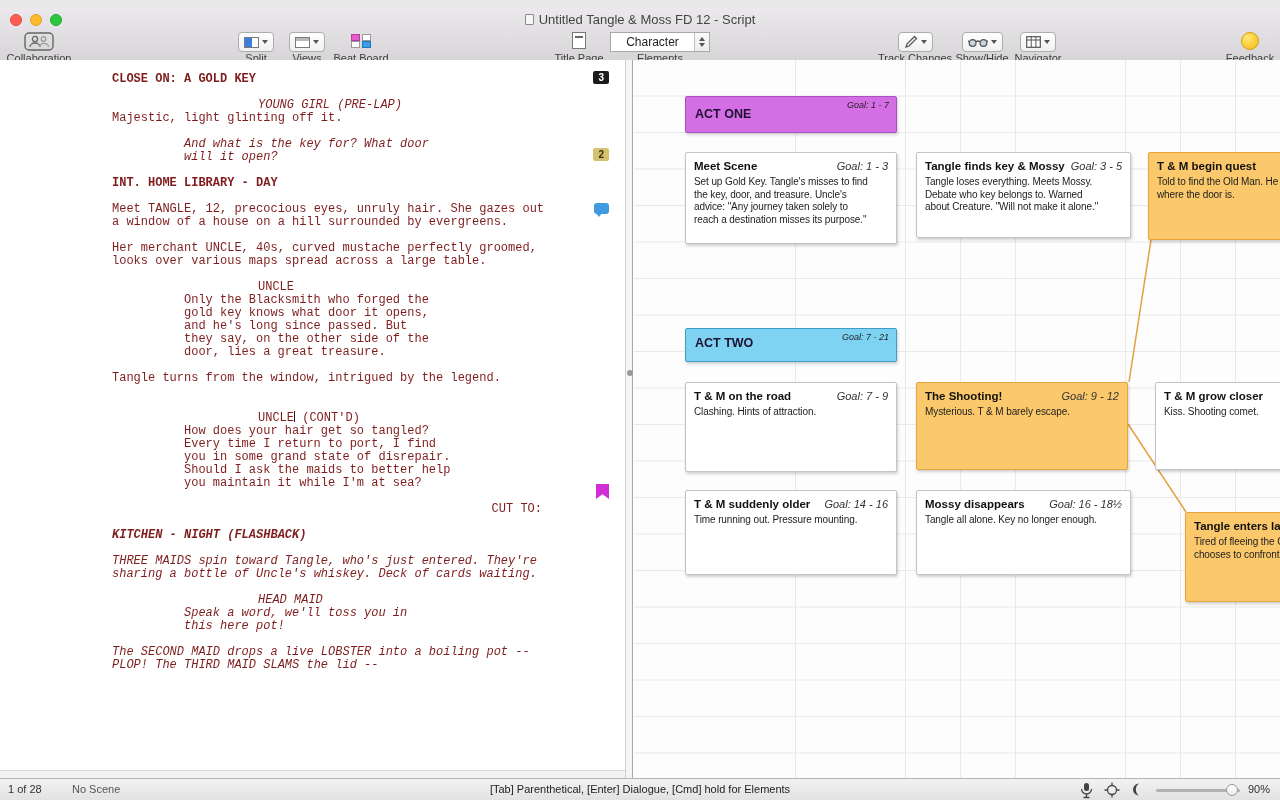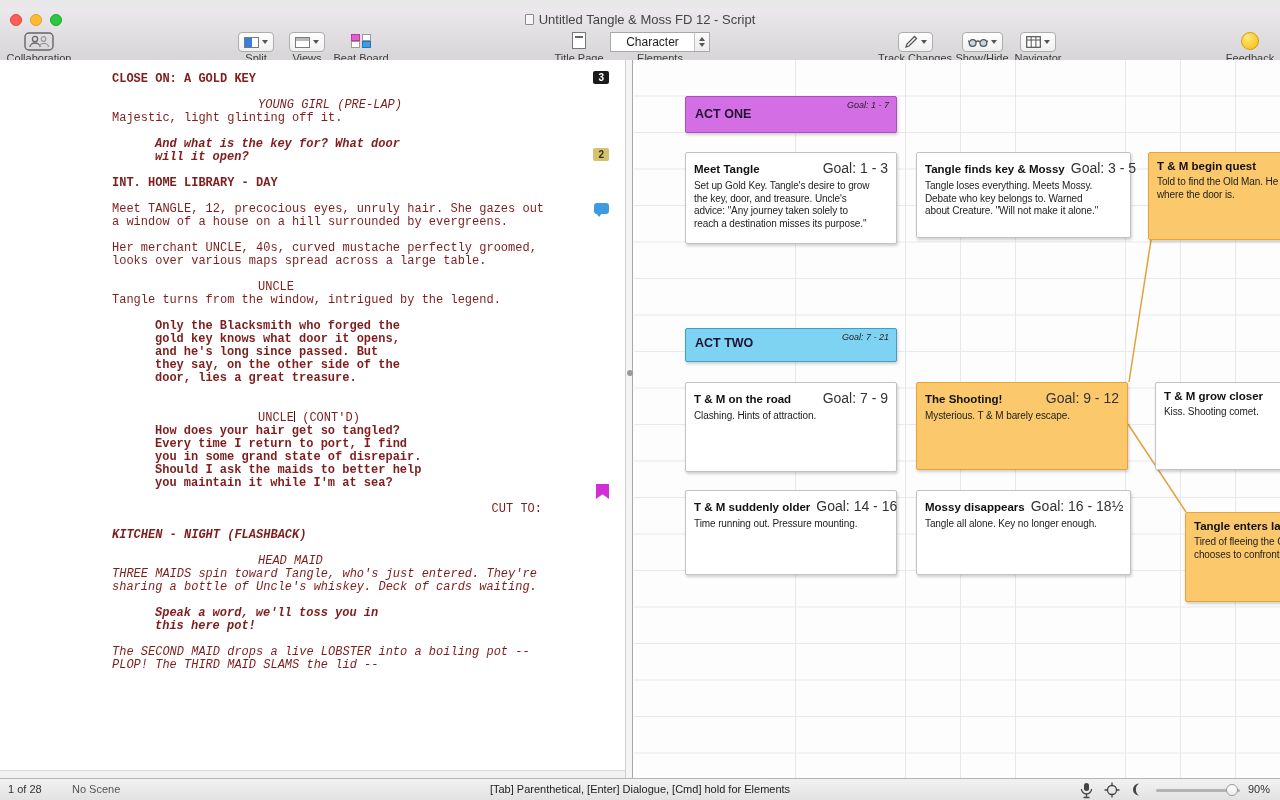--- a/index.html
+++ b/index.html
@@ -51,21 +51,21 @@
   .main { position:absolute; left:0; top:60px; width:1280px; height:718px; background:#fff; }
 
   
   .left-pane { position:absolute; left:0; top:0; width:626px; height:718px; background:#fff;
                border-right:1px solid #cfcfcf; overflow:hidden; }
   .script { position:absolute; left:0; top:0; width:626px; height:710px; padding:13px 0 0 112px;
             font-family:"Liberation Mono","DejaVu Sans Mono", monospace; font-size:12px; line-height:13px;
             color:#7f1d1d; overflow:hidden; }
   .blk { white-space:pre-line; margin:0 0 13px 0; }
   .character { margin-left:146px; margin-bottom:0; }
-  .dialogue { margin-left:43px; width:300px;font-weight:bold; }
+  .dialogue { margin-left:72px; width:300px; }
   .transition { width:430px; text-align:right; }
   .b-bold { font-weight:bold; }
   .b-italic { font-style:italic; }
   .caret { display:inline-block; width:1px; height:11px; background:#222; vertical-align:-1px; }
   .mk { position:absolute; right:16px; }
   .mk-num { font-family:"Liberation Sans",sans-serif; font-size:10px; font-weight:bold;
             padding:1px 5px; border-radius:2px; }
   .mk-dark { background:#1b1b1b; color:#fff; }
   .mk-tan  { background:#d6c26e; color:#33300f; }
   .mk-bubble { width:15px; height:11px; background:#3f9be0; border-radius:3px; position:absolute; }
@@ -83,21 +83,21 @@
                 background-color:#fdfdfd;
                 background-image:linear-gradient(to right,#e9e9ec 1px,transparent 1px),
                                  linear-gradient(to bottom,#e9e9ec 1px,transparent 1px);
                 background-size:55px 36.5px; background-position:-4px -1px; }
   .connectors { position:absolute; left:0; top:0; z-index:1; }
   .bb-card { position:absolute; z-index:2; background:#fff; border:1px solid #c3c3c3; border-radius:2px;
              box-shadow:1px 2px 3px rgba(0,0,0,.18); padding:7px 8px; }
   .bb-card.orange { background:#fbc96c; border-color:#e7a33c; }
   .bb-head { display:flex; justify-content:space-between; align-items:baseline; margin-bottom:4px; }
   .bb-title { font-size:11.5px; font-weight:bold; color:#111; white-space:nowrap; }
-  .bb-goal { font-size:14px; color:#333; white-space:nowrap; margin-left:6px; }
+  .bb-goal { font-size:11px; font-style:italic; color:#333; white-space:nowrap; margin-left:6px; }
   .bb-body { font-size:10px; line-height:12.5px; color:#1c1c1c; white-space:pre-line; letter-spacing:-0.1px; }
   .act-card { position:absolute; z-index:2; border:1px solid; border-radius:2px; padding:5px 9px 3px 9px;
               box-shadow:1px 2px 3px rgba(0,0,0,.18); }
   .act-one { background:#d46ee4; border-color:#a94fc0; }
   .act-two { background:#7ed2f2; border-color:#3e9ec7; }
   .act-label { font-size:12.5px; font-weight:bold; color:#1d1230; margin-top:5px; }
   .act-goal { position:absolute; right:7px; top:3px; font-size:9px; font-style:italic; color:#222; }
 
   
   .statusbar { position:absolute; left:0; top:778px; width:1280px; height:22px;
@@ -226,39 +226,39 @@
       <div class="blk character b-italic">YOUNG GIRL (PRE-LAP)</div>
       <div class="blk">Majestic, light glinting off it.</div>
       <div class="blk dialogue b-italic">And what is the key for? What door
 will it open?</div>
       <div class="blk b-bold">INT. HOME LIBRARY - DAY</div>
       <div class="blk">Meet TANGLE, 12, precocious eyes, unruly hair. She gazes out
 a window of a house on a hill surrounded by evergreens.</div>
       <div class="blk">Her merchant UNCLE, 40s, curved mustache perfectly groomed,
 looks over various maps spread across a large table.</div>
       <div class="blk character">UNCLE</div>
-      <div class="blk">Tangle turns from the window, intrigued by the legend.</div>
       <div class="blk dialogue">Only the Blacksmith who forged the
 gold key knows what door it opens,
 and he's long since passed. But
 they say, on the other side of the
 door, lies a great treasure.</div>
+      <div class="blk">Tangle turns from the window, intrigued by the legend.</div>
       <div class="blk character">
         <span>UNCLE</span><span class="caret"></span><span> (CONT'D)</span>
       </div>
       <div class="blk dialogue">How does your hair get so tangled?
 Every time I return to port, I find
 you in some grand state of disrepair.
 Should I ask the maids to better help
 you maintain it while I'm at sea?</div>
       <div class="blk transition">CUT TO:</div>
       <div class="blk b-bold b-italic">KITCHEN - NIGHT (FLASHBACK)</div>
-      <div class="blk character b-italic">HEAD MAID</div>
       <div class="blk b-italic">THREE MAIDS spin toward Tangle, who's just entered. They're
 sharing a bottle of Uncle's whiskey. Deck of cards waiting.</div>
+      <div class="blk character b-italic">HEAD MAID</div>
       <div class="blk dialogue b-italic">Speak a word, we'll toss you in
 this here pot!</div>
       <div class="blk b-italic">The SECOND MAID drops a live LOBSTER into a boiling pot --
 PLOP! The THIRD MAID SLAMS the lid --</div>
     </div>
 
     <span class="mk mk-num mk-dark" style="top:11px">3</span>
     <span class="mk mk-num mk-tan" style="top:88px">2</span>
     <span class="mk mk-bubble" style="top:143px"></span>
     <span class="mk mk-flag" style="top:424px"></span>
@@ -274,24 +274,24 @@
       <line x1="494" y1="364" x2="552" y2="452" stroke="#e2a13e" stroke-width="1.5"></line>
     </svg>
 
     <div class="act-card act-one" style="left:51px;top:36px;width:212px;height:37px">
       <div class="act-goal">Goal: 1 - 7</div>
       <div class="act-label">ACT ONE</div>
     </div>
 
     <div class="bb-card" style="left:51px;top:92px;width:212px;height:92px">
       <div class="bb-head">
-          <span class="bb-title">Meet Tangle</span>
+          <span class="bb-title">Meet Scene</span>
           <span class="bb-goal">Goal: 1 - 3</span>
         </div>
-      <div class="bb-body">Set up Gold Key. Tangle's desire to grow
+      <div class="bb-body">Set up Gold Key. Tangle's misses to find
 the key, door, and treasure. Uncle's
 advice: "Any journey taken solely to
 reach a destination misses its purpose."</div>
     </div>
 
     <div class="bb-card" style="left:282px;top:92px;width:215px;height:86px">
       <div class="bb-head">
           <span class="bb-title">Tangle finds key &amp; Mossy</span>
           <span class="bb-goal">Goal: 3 - 5</span>
         </div>

